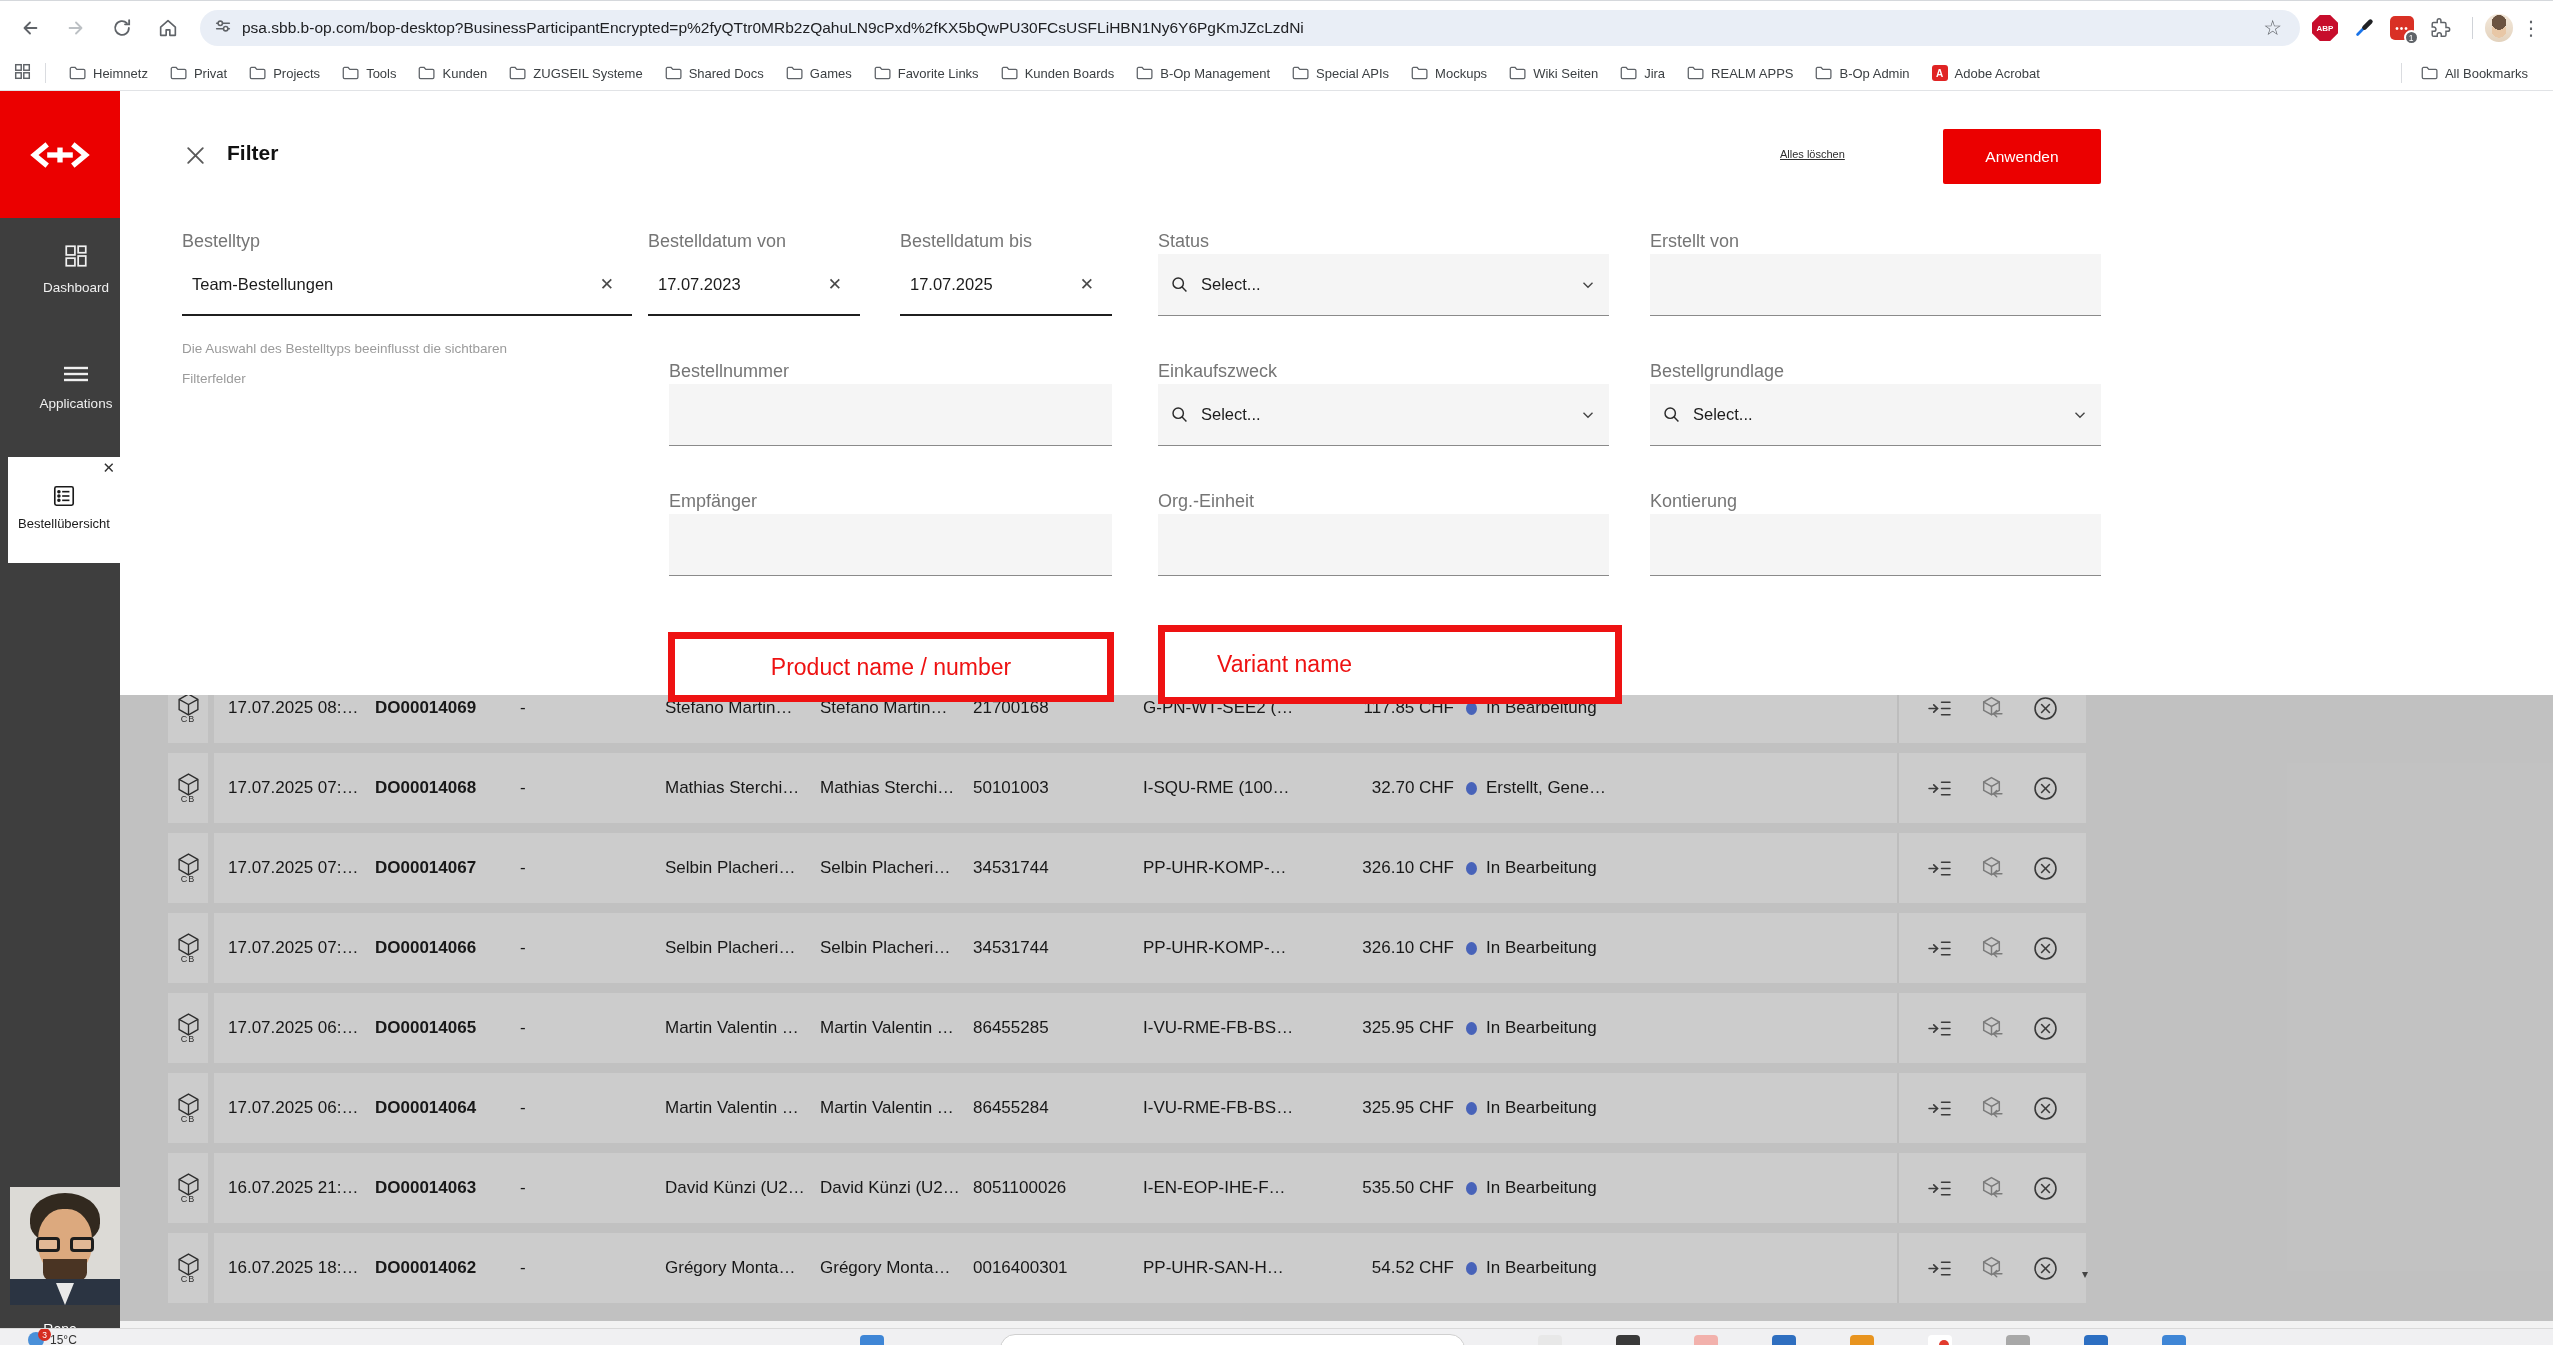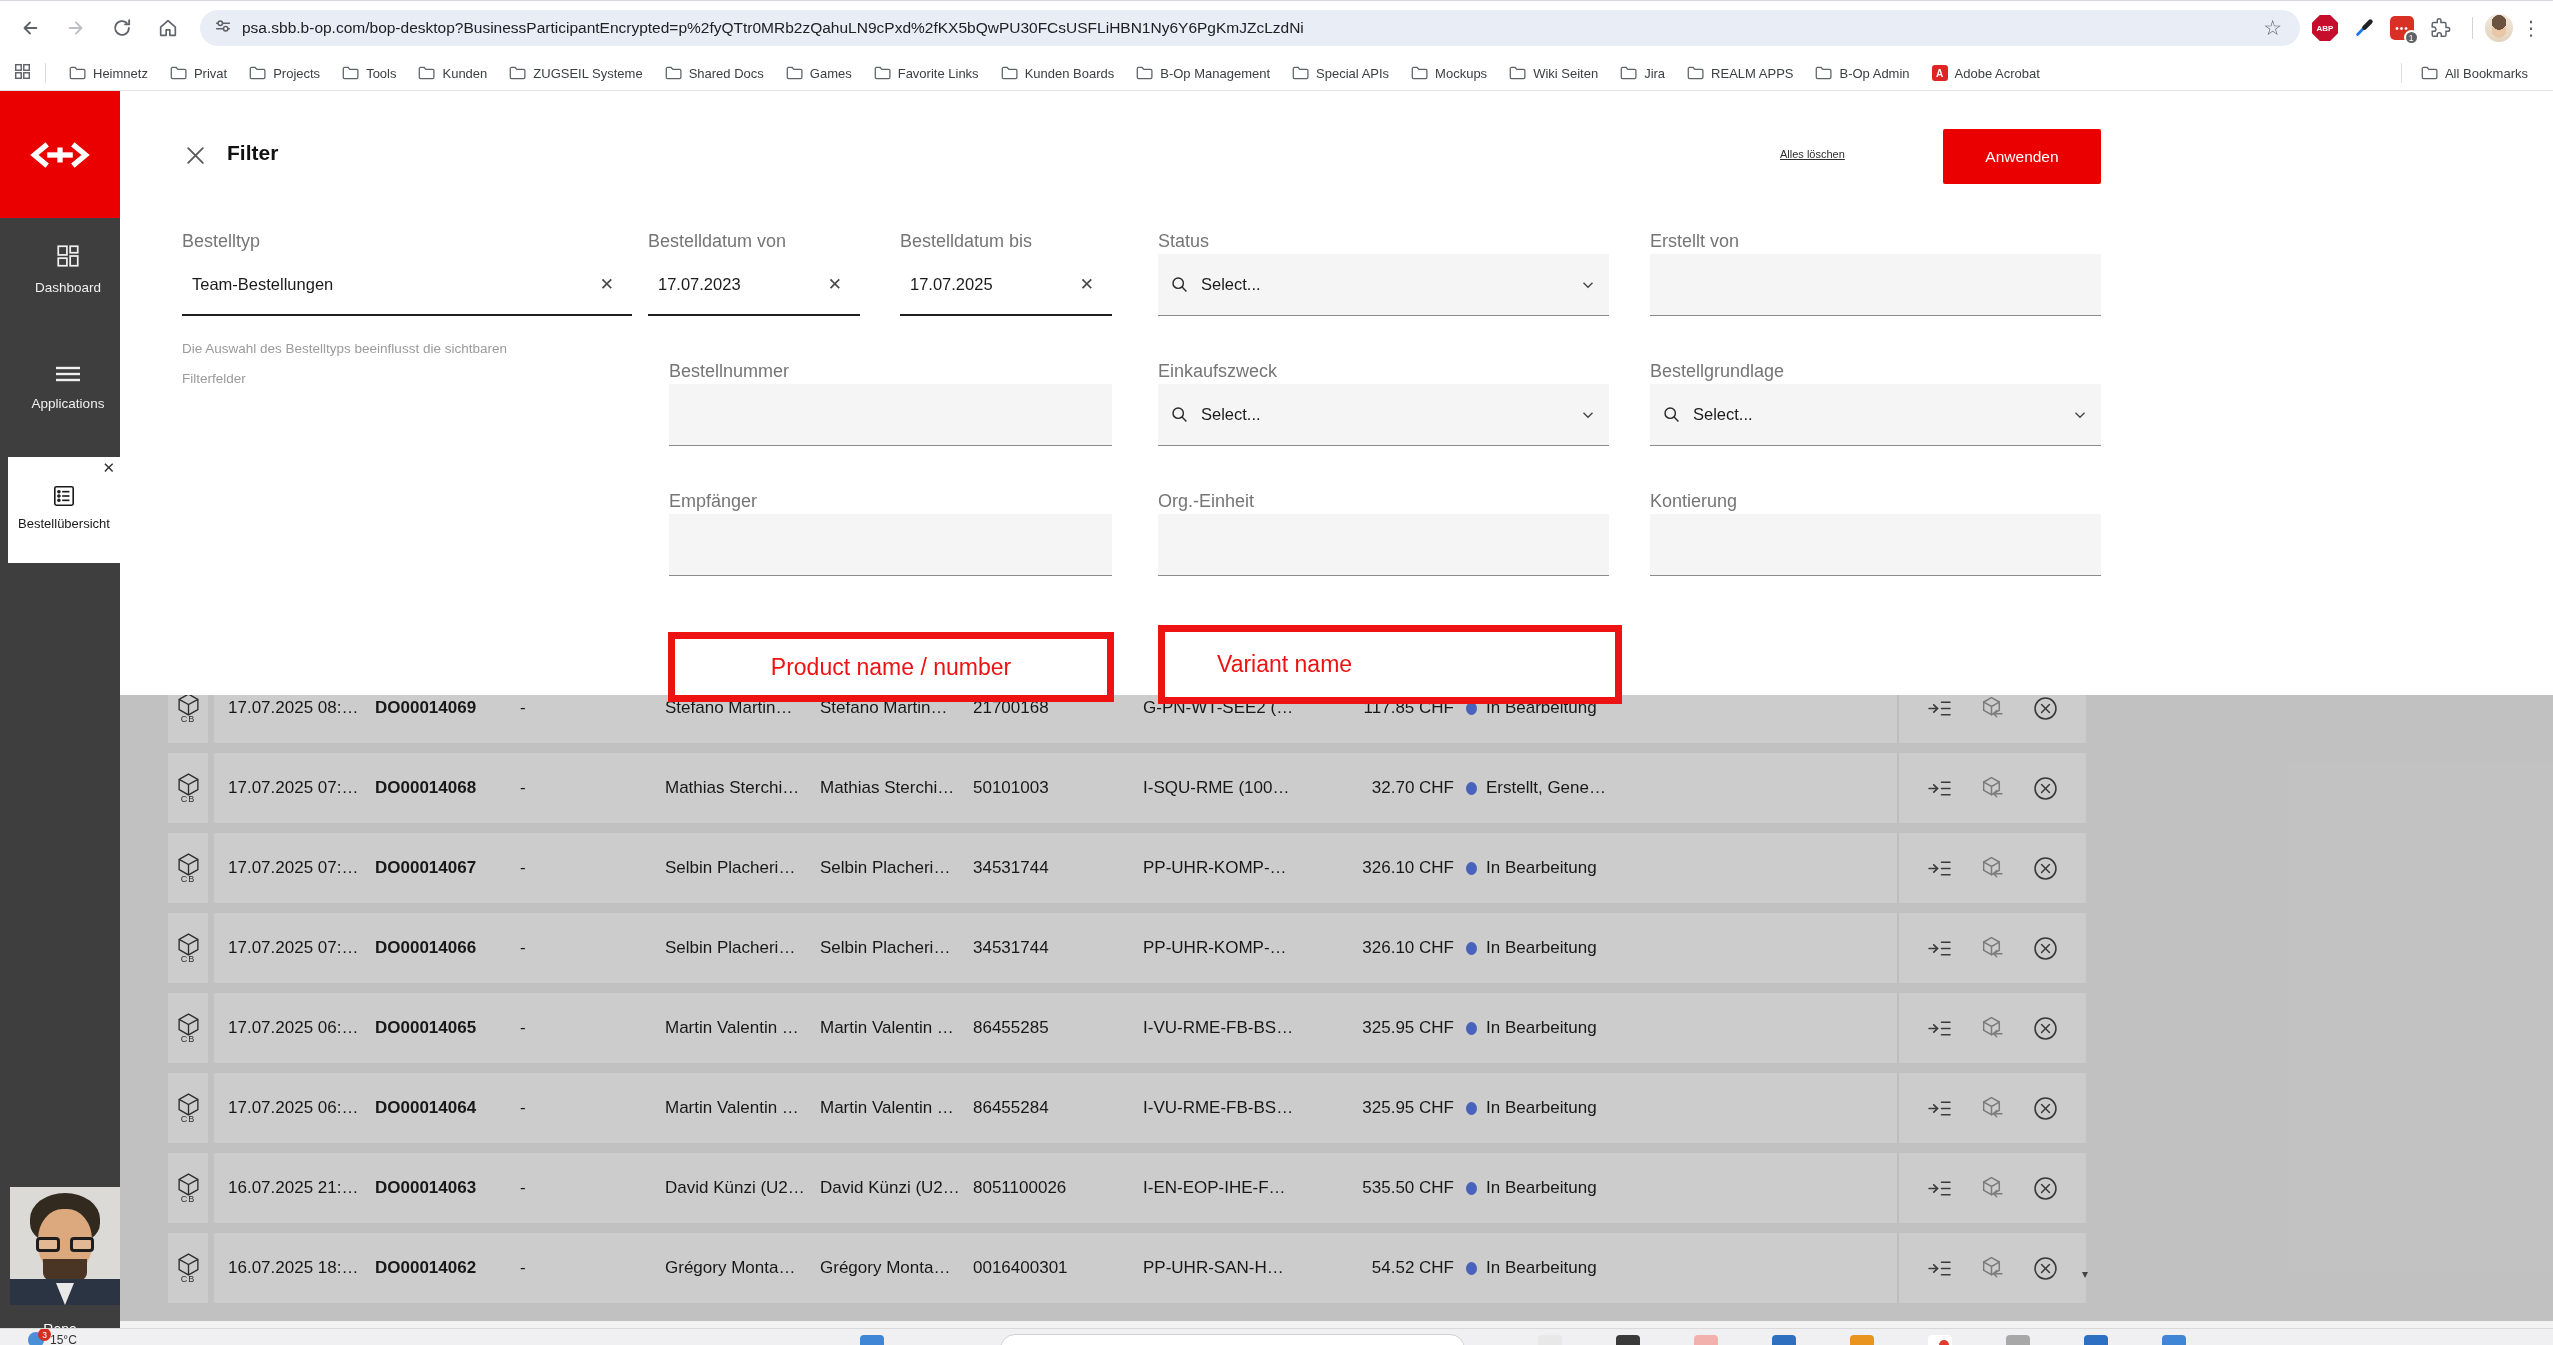--- a/index.html
+++ b/index.html
@@ -65,21 +65,21 @@
   .bm-sep { width:1px; height:20px; background:#dadce0; margin:0 8px; flex:0 0 auto;}
   .bm-list { display:flex; align-items:center; flex:1 1 auto; overflow:hidden; }
   .bm-right { margin-left:auto; display:flex; align-items:center; }
 
   
   .app { position:absolute; top:91px; left:0; width:2553px; height:1254px; }
 
   
   .sidebar { position:absolute; top:0; left:0; width:120px; height:1254px; background:#3e3e3e; }
   .logo-block { position:absolute; top:0; left:0; width:120px; height:127px; background:#eb0000; display:flex; align-items:center; justify-content:center; }
-  .nav-item { position:absolute; left:8px; width:120px; text-align:center; color:#f0f0f0; }
+  .nav-item { position:absolute; left:16px; width:120px; text-align:center; color:#f0f0f0; }
   .nav-item .nv-icon { display:flex; justify-content:center; margin-bottom:9px; }
   .nav-item .nv-label { font-size:13.5px; }
   .nav-dashboard { top:152px; }
   .nav-applications { top:272px; }
   .nav-card {
     position:absolute; top:366px; left:8px; width:112px; height:106px; background:#fff;
     color:#1a1a1a; text-align:center; padding-top:26px;
   }
   .nav-card .card-close { position:absolute; top:3px; right:5px; font-size:15px; color:#333; line-height:1; }
   .nav-card .nv-label { font-size:13px; line-height:1.35; margin-top:6px; padding:0 4px; word-wrap:break-word; }

